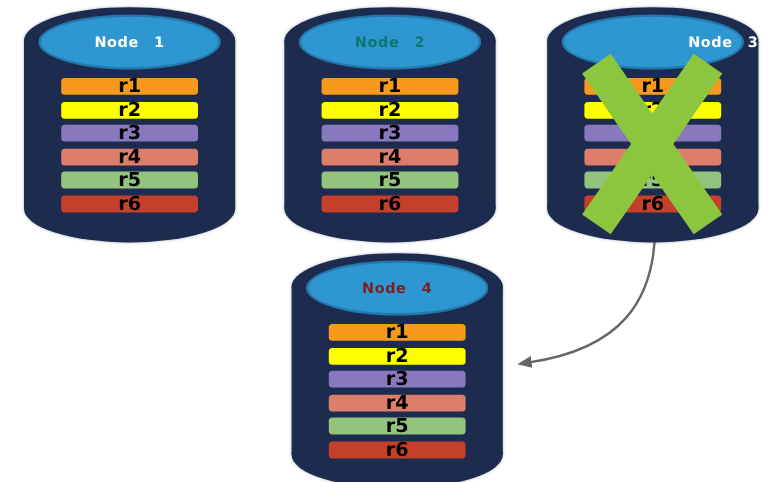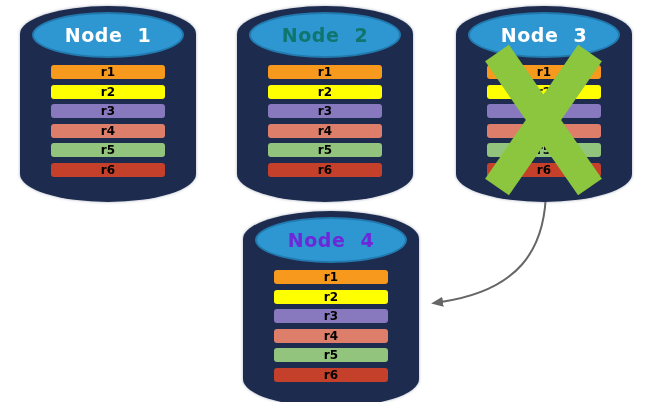--- a/index.html
+++ b/index.html
@@ -29,28 +29,28 @@
   .cyl-top    { position: absolute; left: 0; top: 0;    width: 176px; height: 56px; border-radius: 50%; }
   .cyl-mid    { position: absolute; left: 0; top: 28px; width: 176px; height: 140px; }
   .cyl-bottom { position: absolute; left: 0; top: 140px; width: 176px; height: 56px; border-radius: 50%; }
   .cyl-cap {
     position: absolute; left: 12px; top: 6px; width: 152px; height: 46px;
     border-radius: 50%; border: 2px solid; box-sizing: border-box;
   }
   .node-title {
     position: absolute; left: 0; top: 6px; width: 176px; height: 46px;
     line-height: 46px; text-align: center;
-    font-size: 19px; font-weight: bold; word-spacing: 8px;
+    font-size: 12px; font-weight: bold; word-spacing: 8px;
     letter-spacing: 0.5px;
   }
   .rows { position: absolute; left: 31px; top: 59px; width: 114px; }
   .row {
     height: 14px; line-height: 14px; margin-bottom: 5.5px;
     border-radius: 3px; text-align: center;
-    font-size: 12px; font-weight: bold;
+    font-size: 16px; font-weight: bold;
   }
   .fail-x { position: absolute; left: 0; top: 0; }
   .arrow-layer { position: absolute; left: 0; top: 0; pointer-events: none; }
 </style>
 </head>
 <body>
 
 <div class="canvas">
 
   <svg class="arrow-layer" width="646" height="402" viewBox="0 0 646 402">
@@ -97,21 +97,21 @@
       </div>
     </div>
   </div>
 
   <div class="node node-3">
     <div class="cyl">
       <div class="cyl-top" style="background: rgb(28, 43, 78);"></div>
       <div class="cyl-mid" style="background: rgb(28, 43, 78);"></div>
       <div class="cyl-bottom" style="background: rgb(28, 43, 78);"></div>
       <div class="cyl-cap" style="background: rgb(46, 150, 208); border-color: rgb(34, 121, 174);"></div>
-      <div class="node-title" style="color: rgb(255, 255, 255);">Node 3</div>
+      <div class="node-title" style="color: rgb(255, 255, 255); text-align: right;">Node 3</div>
       <div class="rows">
         <div class="row" style="background: rgb(247, 153, 29); color: rgb(0, 0, 0);">r1</div>
         <div class="row" style="background: rgb(255, 255, 0); color: rgb(0, 0, 0);">r2</div>
         <div class="row" style="background: rgb(136, 120, 190); color: rgb(0, 0, 0);">r3</div>
         <div class="row" style="background: rgb(221, 126, 107); color: rgb(0, 0, 0);">r4</div>
         <div class="row" style="background: rgb(147, 196, 125); color: rgb(0, 0, 0);">r5</div>
         <div class="row" style="background: rgb(197, 64, 43); color: rgb(0, 0, 0);">r6</div>
       </div>
       <svg class="fail-x" width="176" height="196" viewBox="0 0 176 196">
         <line x1="41" y1="47" x2="134" y2="181" stroke-width="29" stroke="#8CC63F"></line>
@@ -119,21 +119,21 @@
       </svg>
     </div>
   </div>
 
   <div class="node node-4">
     <div class="cyl">
       <div class="cyl-top" style="background: rgb(28, 43, 78);"></div>
       <div class="cyl-mid" style="background: rgb(28, 43, 78);"></div>
       <div class="cyl-bottom" style="background: rgb(28, 43, 78);"></div>
       <div class="cyl-cap" style="background: rgb(46, 150, 208); border-color: rgb(34, 121, 174);"></div>
-      <div class="node-title" style="color: #6d28d9;">Node 4</div>
+      <div class="node-title" style="color: #7f1d1d;">Node 4</div>
       <div class="rows">
         <div class="row" style="background: rgb(247, 153, 29); color: rgb(0, 0, 0);">r1</div>
         <div class="row" style="background: rgb(255, 255, 0); color: rgb(0, 0, 0);">r2</div>
         <div class="row" style="background: rgb(136, 120, 190); color: rgb(0, 0, 0);">r3</div>
         <div class="row" style="background: rgb(221, 126, 107); color: rgb(0, 0, 0);">r4</div>
         <div class="row" style="background: rgb(147, 196, 125); color: rgb(0, 0, 0);">r5</div>
         <div class="row" style="background: rgb(197, 64, 43); color: rgb(0, 0, 0);">r6</div>
       </div>
     </div>
   </div>

